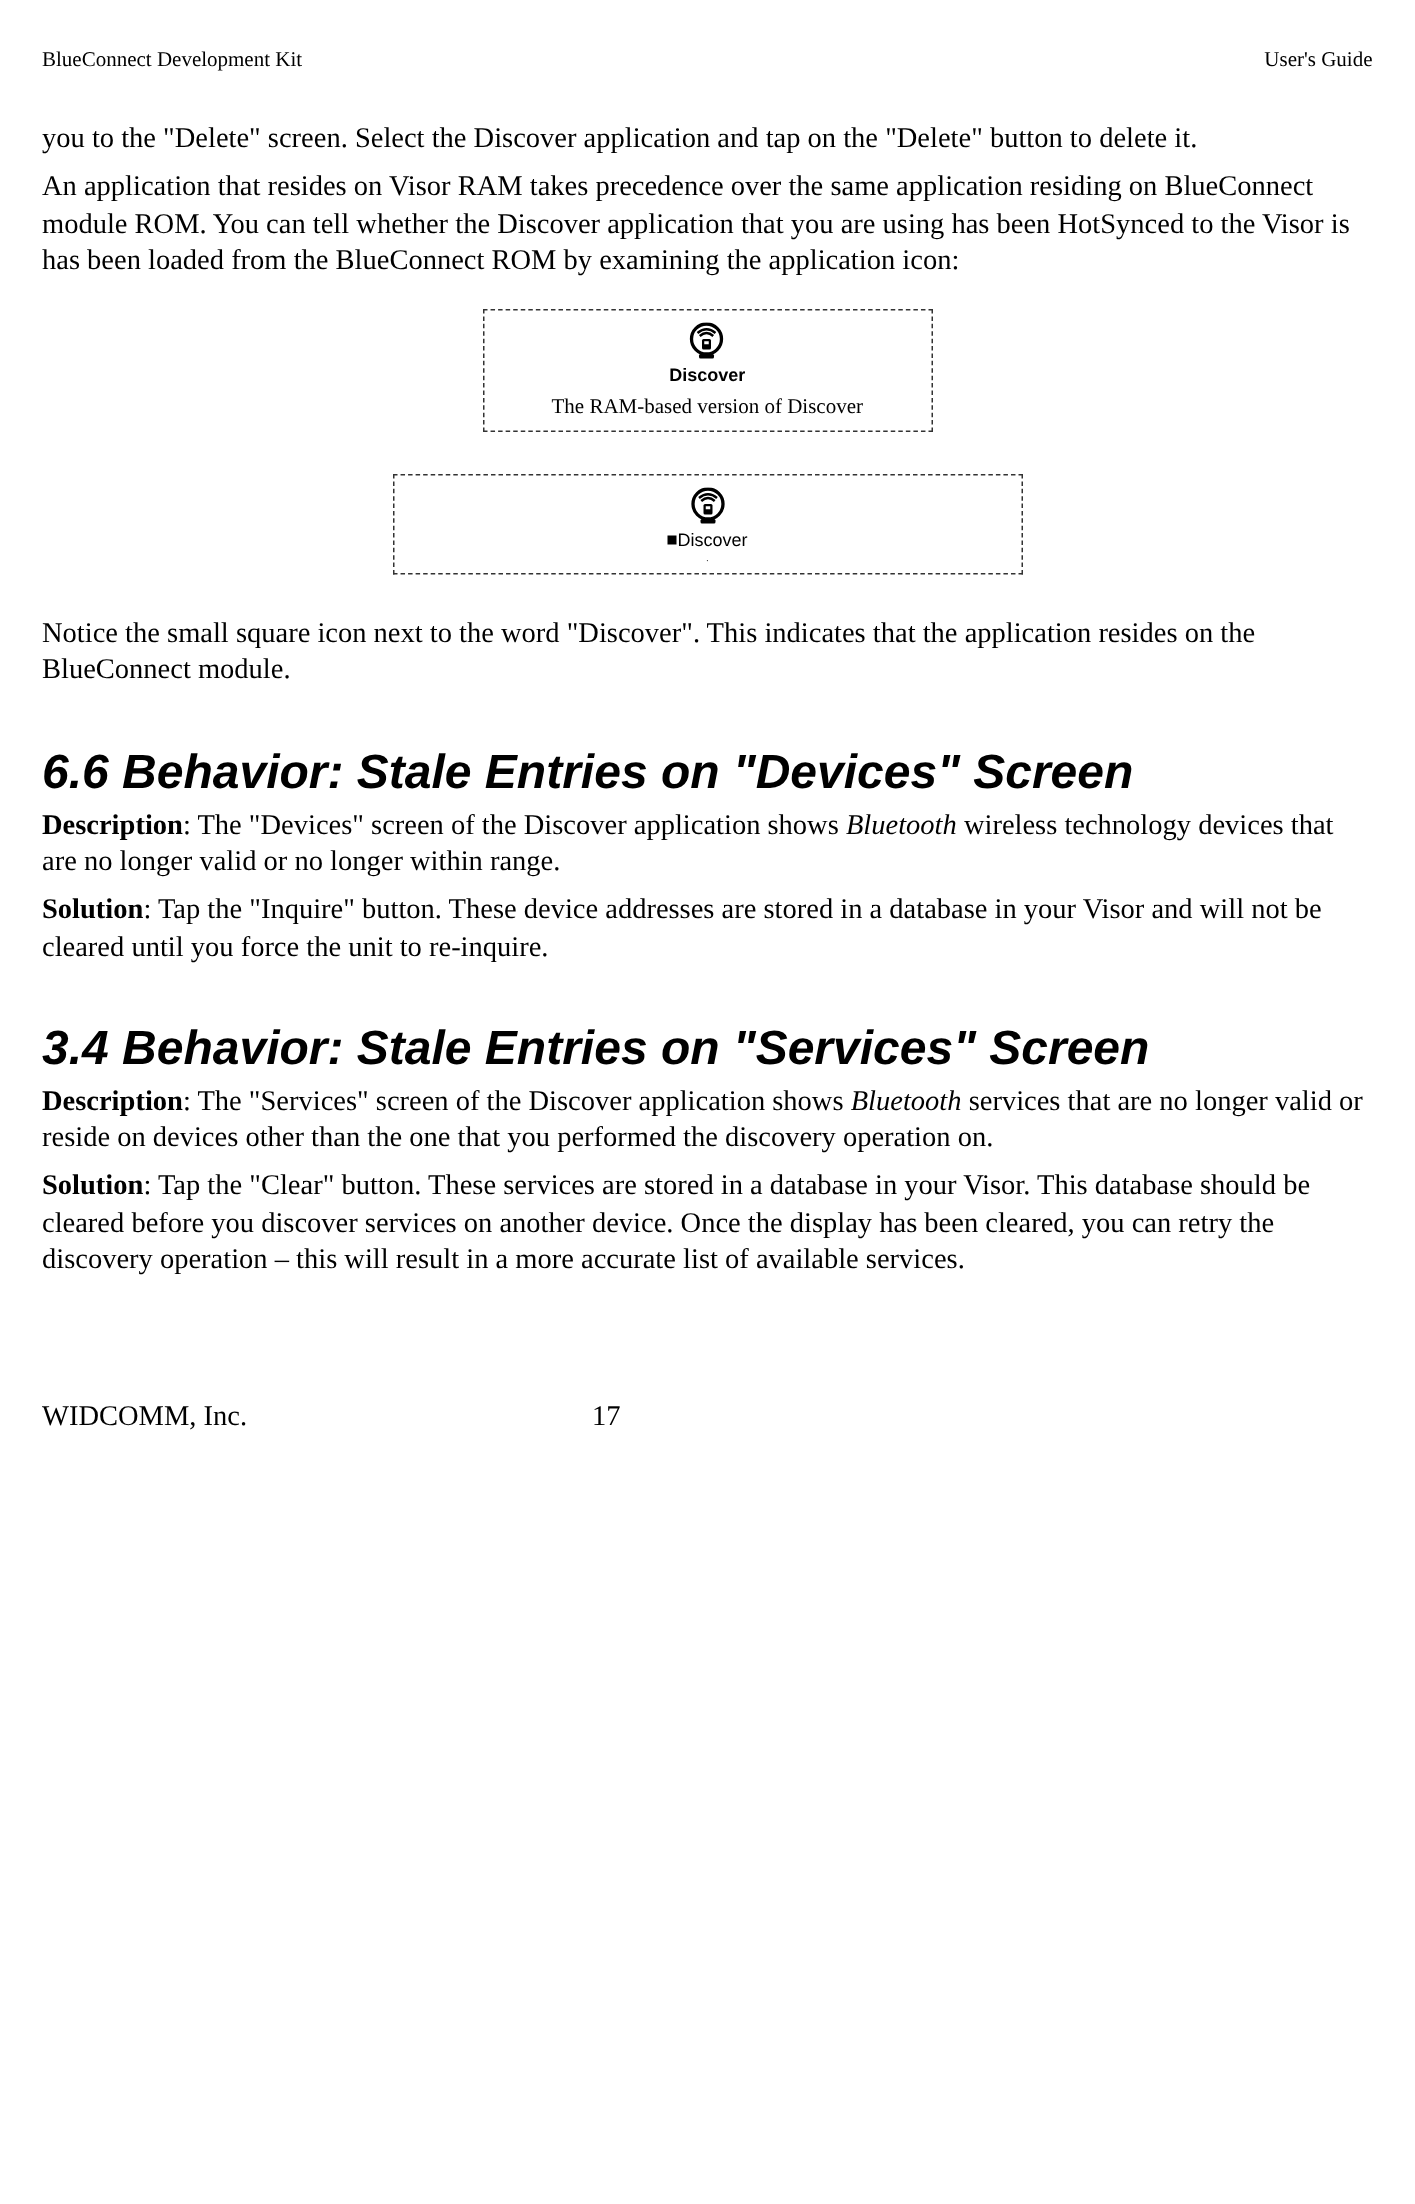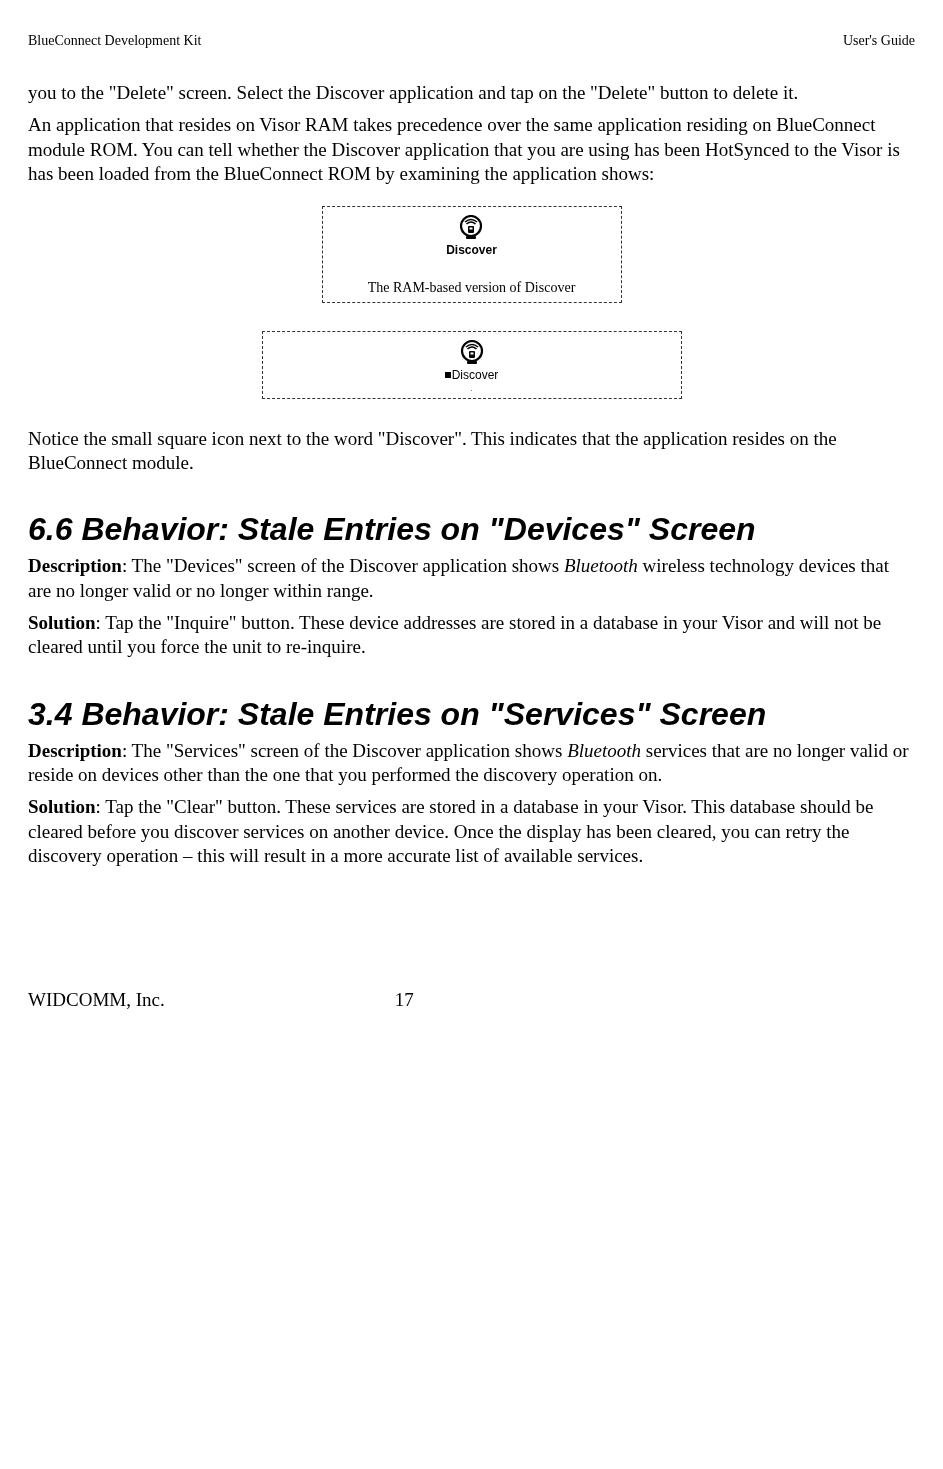--- a/index.html
+++ b/index.html
@@ -42,37 +42,37 @@
     margin: 0 auto 2px auto;
   }
   .icon-caption {
     font-family: Verdana, Geneva, sans-serif;
     font-size: 12px;
     display: block;
   }
   .icon-caption.bold { font-weight: bold; }
   .fig-label {
     font-size: 14px;
-    margin-top: 18px;
+    margin-top: 2px;
   }
   .section-heading {
     font-family: Arial, Helvetica, sans-serif;
     font-weight: bold;
     font-style: italic;
     font-size: 32px;
     margin: 34px 0 4px 0;
   }
   .desc p { margin: 0 0 8px 0; font-size: 19px; }
   .label-bold { font-weight: bold; }
   .italic { font-style: italic; }
   .footer {
     display: flex;
     justify-content: flex-start;
     font-size: 19px;
-    margin-top: 120px;
+    margin-top: 81px;
   }
   .footer .page { margin-left: 230px; }
   .rom-marker {
     display: inline-block;
     width: 6px;
     height: 6px;
     background: #000;
     margin-right: 1px;
     vertical-align: 1px;
   }
@@ -80,21 +80,21 @@
 </style>
 </head>
 <body>
 
 <div class="header">
   <span>BlueConnect Development Kit</span>
   <span>User's Guide</span>
 </div>
 
 <p class="para">you to the "Delete" screen.  Select the Discover application and tap on the "Delete" button to delete it.</p>
-<p class="para">An application that resides on Visor RAM takes precedence over the same application residing on BlueConnect module ROM. You can tell whether the Discover application that you are using has been HotSynced to the Visor is has been loaded from the BlueConnect ROM by examining the application shows:</p>
+<p class="para">An application that resides on Visor RAM takes precedence over the same application residing on BlueConnect module ROM. You can tell whether the Discover application that you are using has been HotSynced to the Visor is has been loaded from the BlueConnect ROM by examining the application icon:</p>
 
 <div class="figure-box fig1">
   <div class="icon-block">
     <svg class="discover-icon" width="26" height="26" viewBox="0 0 26 26">
       <circle cx="13" cy="11" r="10" fill="none" stroke="#000" stroke-width="2.2"></circle>
       <path d="M7 7 Q13 2 19 7" fill="none" stroke="#000" stroke-width="1.6"></path>
       <path d="M8.5 9 Q13 5 17.5 9" fill="none" stroke="#000" stroke-width="1.6"></path>
       <rect x="10" y="11" width="6" height="7" rx="1" fill="#000"></rect>
       <rect x="11.5" y="12.5" width="3" height="2" fill="#fff"></rect>
       <rect x="8" y="21" width="10" height="3" rx="1" fill="#000"></rect>

